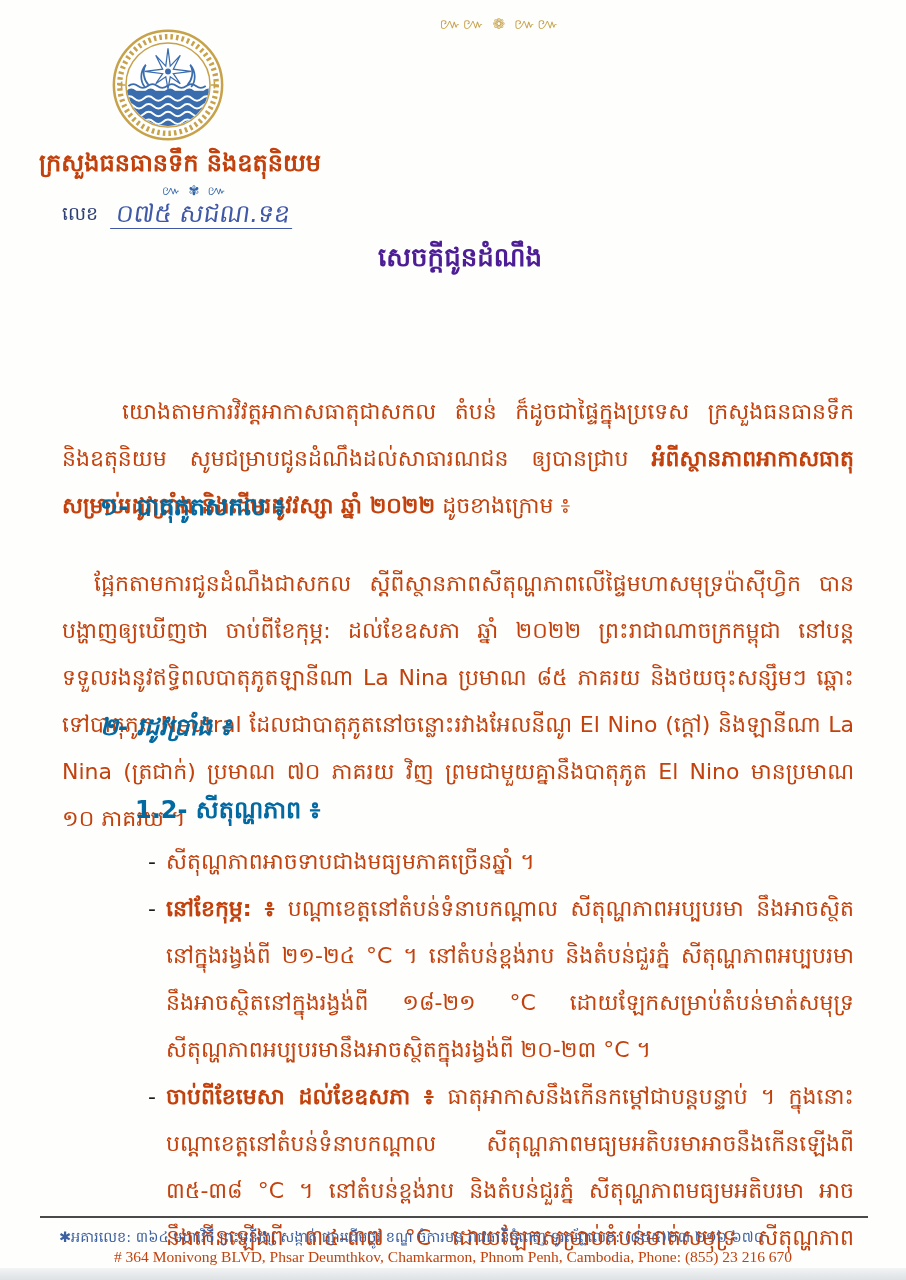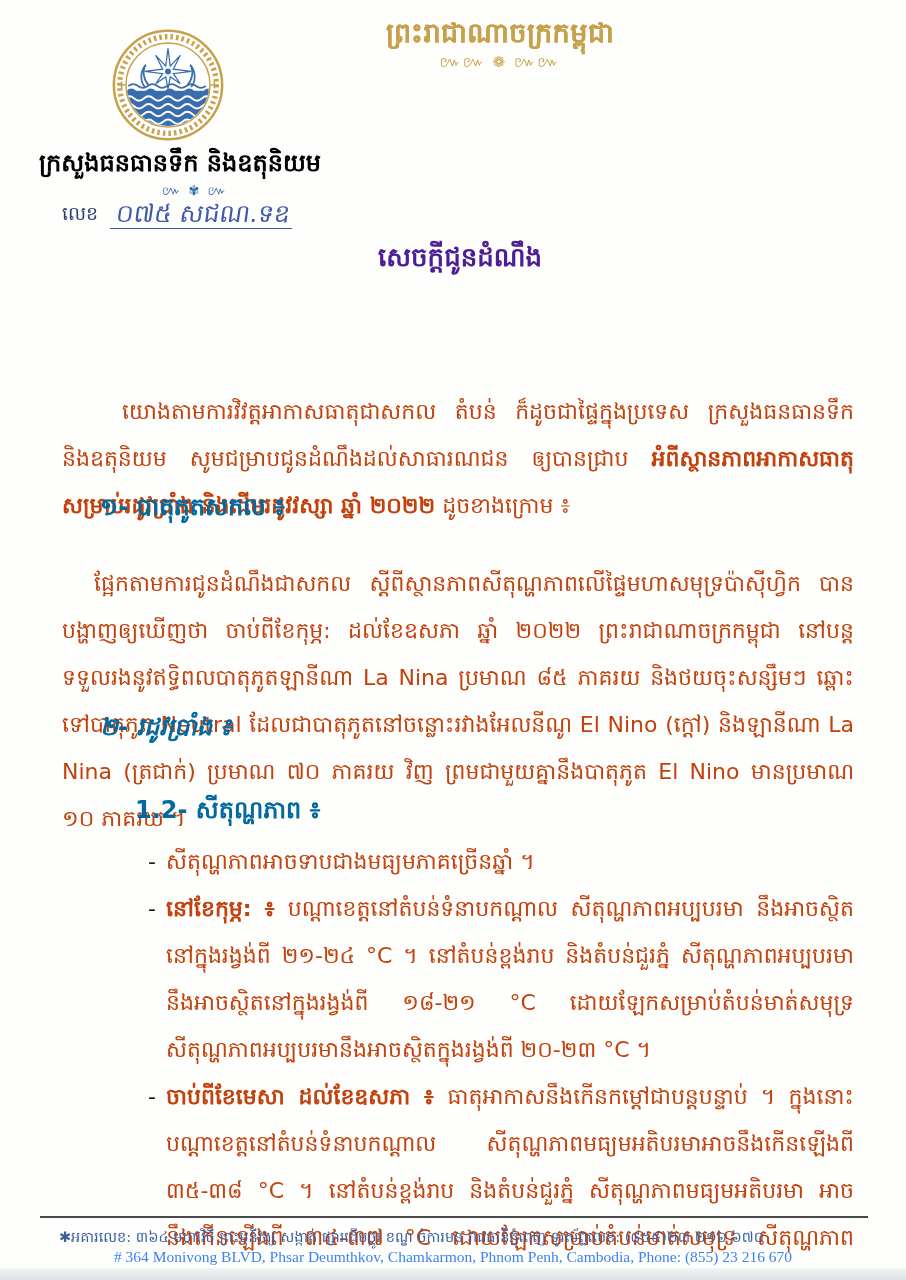--- a/index.html
+++ b/index.html
@@ -15,21 +15,21 @@
   .gold-header{left:300px;top:14px;width:400px;text-align:center;color:#c7a24b;}
   .gold-line{font-weight:bold;font-size:27px;line-height:38px;letter-spacing:.5px;
     text-shadow:0 0 .4px #b08f3a;}
   .gold-flourish{font-size:15px;line-height:20px;color:#c7a24b;letter-spacing:2px;}
 
   
   .logo{left:110px;top:26px;width:116px;height:118px;}
 
   
   .ministry-name{left:20px;top:147px;width:320px;text-align:center;
-    color:#000000;font-weight:bold;font-size:24px;line-height:32px;}
+    color:#c2410c;font-weight:bold;font-size:24px;line-height:32px;}
   .ministry-flourish{left:120px;top:182px;width:150px;text-align:center;
     color:#2f63a4;font-size:13px;letter-spacing:2px;}
   .ref-line{left:62px;top:201px;width:260px;font-size:19px;color:#2e3f74;}
   .ref-label{display:inline-block;vertical-align:bottom;}
   .handwritten{display:inline-block;min-width:165px;margin-left:8px;
     font-size:25px;color:#3f58a8;transform:skewX(-8deg);
     border-bottom:1.6px solid #3f58a8;padding:0 4px 1px 4px;line-height:26px;}
 
   
   .title-block{left:60px;top:240px;width:800px;text-align:center;color:#4c1d95;}
@@ -47,29 +47,28 @@
   .bullet-list{left:148px;top:838px;width:706px;}
   .bullet{display:flex;align-items:flex-start;}
   .bullet-marker{width:18px;flex:0 0 18px;font-size:22px;line-height:47px;}
   .bullet-text{flex:1;}
 
   
   .footer-rule{left:40px;top:1216px;width:828px;height:2px;background:#4a4a4a;}
   .footer-khmer{left:0;top:1226px;width:823px;text-align:center;
     color:#3b5fa0;font-size:14.5px;line-height:22px;}
   .footer-english{left:0;top:1248px;width:906px;text-align:center;
-    color:#3b82f6;font-size:15.5px;font-family:"Liberation Serif", serif;}
+    color:#c2410c;font-size:15.5px;font-family:"Liberation Serif", serif;}
   .bottom-strip{left:0;top:1268px;width:906px;height:12px;
     background:linear-gradient(#f2f3f4,#dde1e4);}
 </style>
 </head>
 <body>
 
 <div class="abs gold-header">
-  <div class="gold-line">ព្រះរាជាណាចក្រកម្ពុជា</div>
   <div class="gold-flourish">៚៚ ❁ ៚៚</div>
 </div>
 
 <svg class="abs logo" viewBox="0 0 120 120" xmlns="http://www.w3.org/2000/svg">
   <circle cx="60" cy="60" r="56" fill="#ffffff" stroke="#c7a24b" stroke-width="2.6"></circle>
   <circle cx="60" cy="60" r="43.5" fill="#ffffff" stroke="#c7a24b" stroke-width="1.6"></circle>
 
   <circle cx="60" cy="60" r="50" fill="none" stroke="#c7a24b" stroke-width="5.5" stroke-dasharray="2.6 3.2"></circle>
 
   <path d="M8.5,60 h7 M12,56.5 v7 M104.5,60 h7 M108,56.5 v7" stroke="#c7a24b" stroke-width="1.6"></path>

